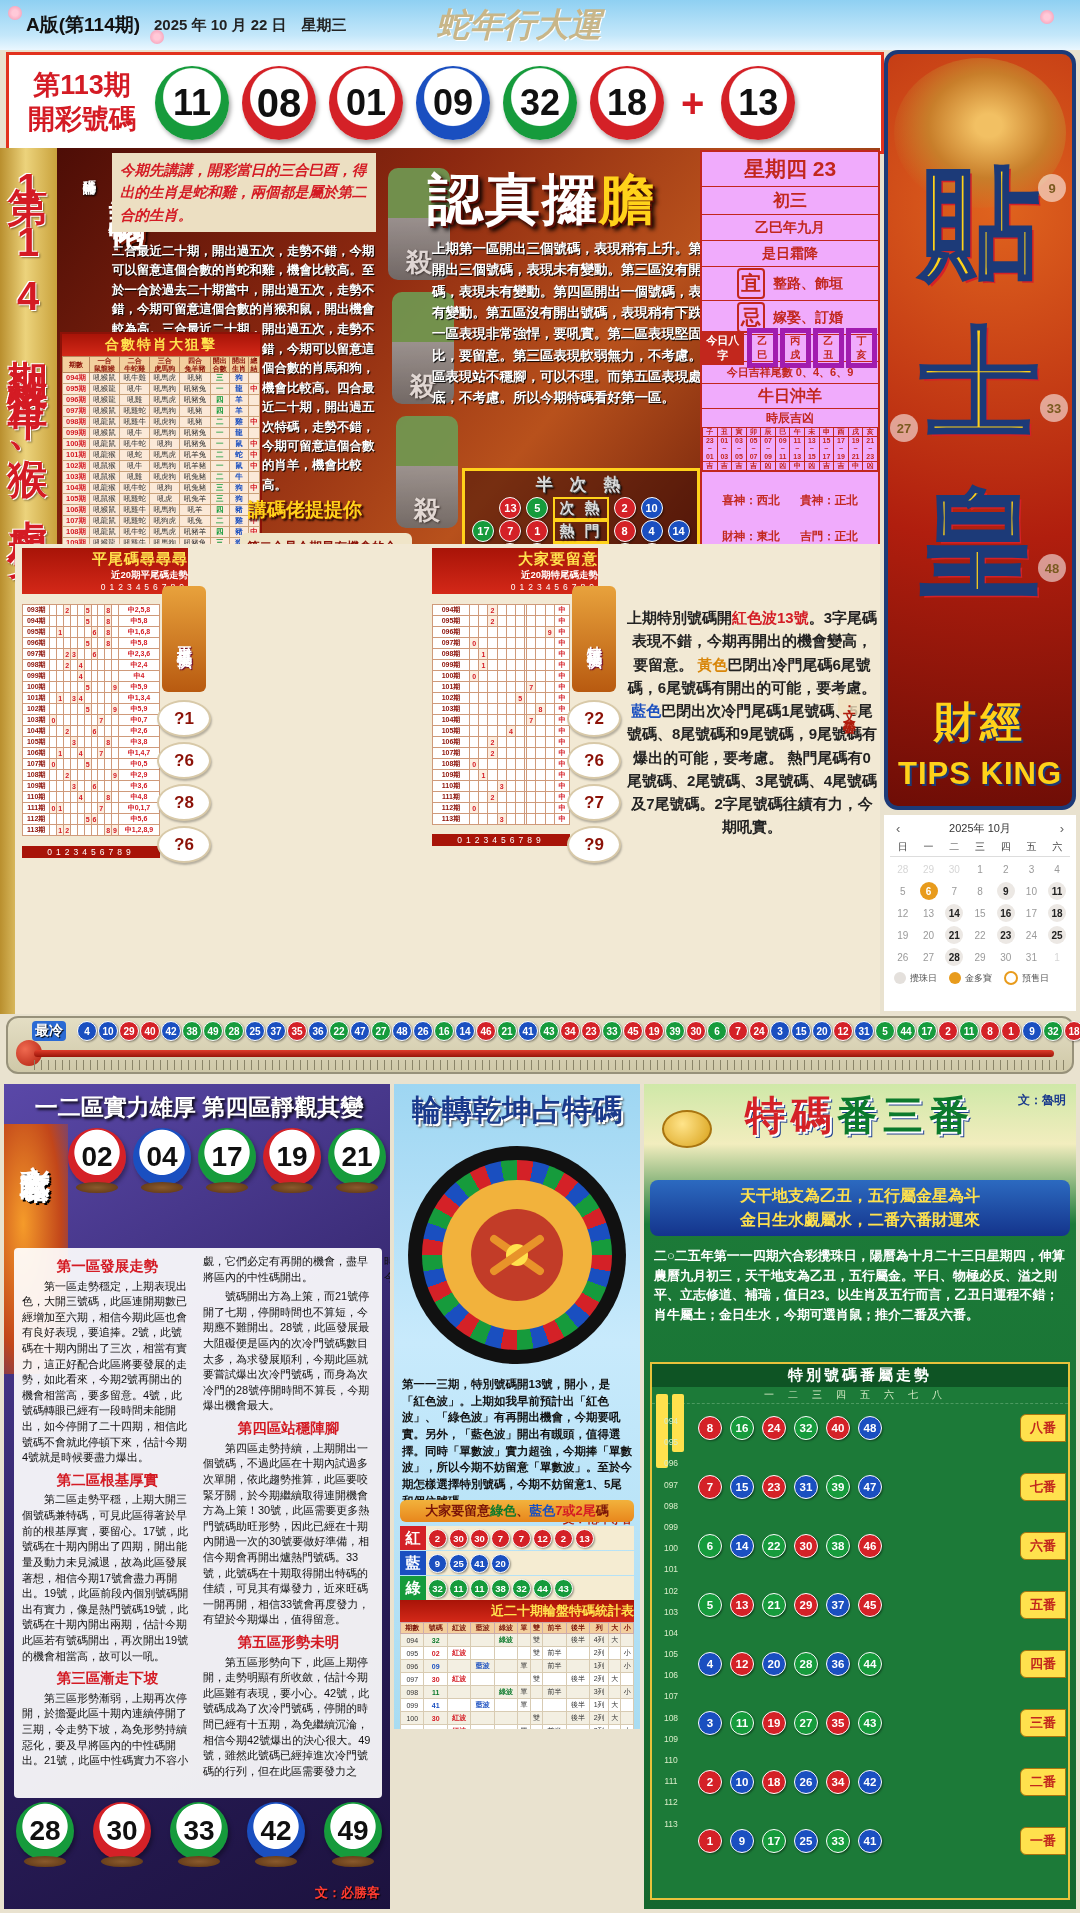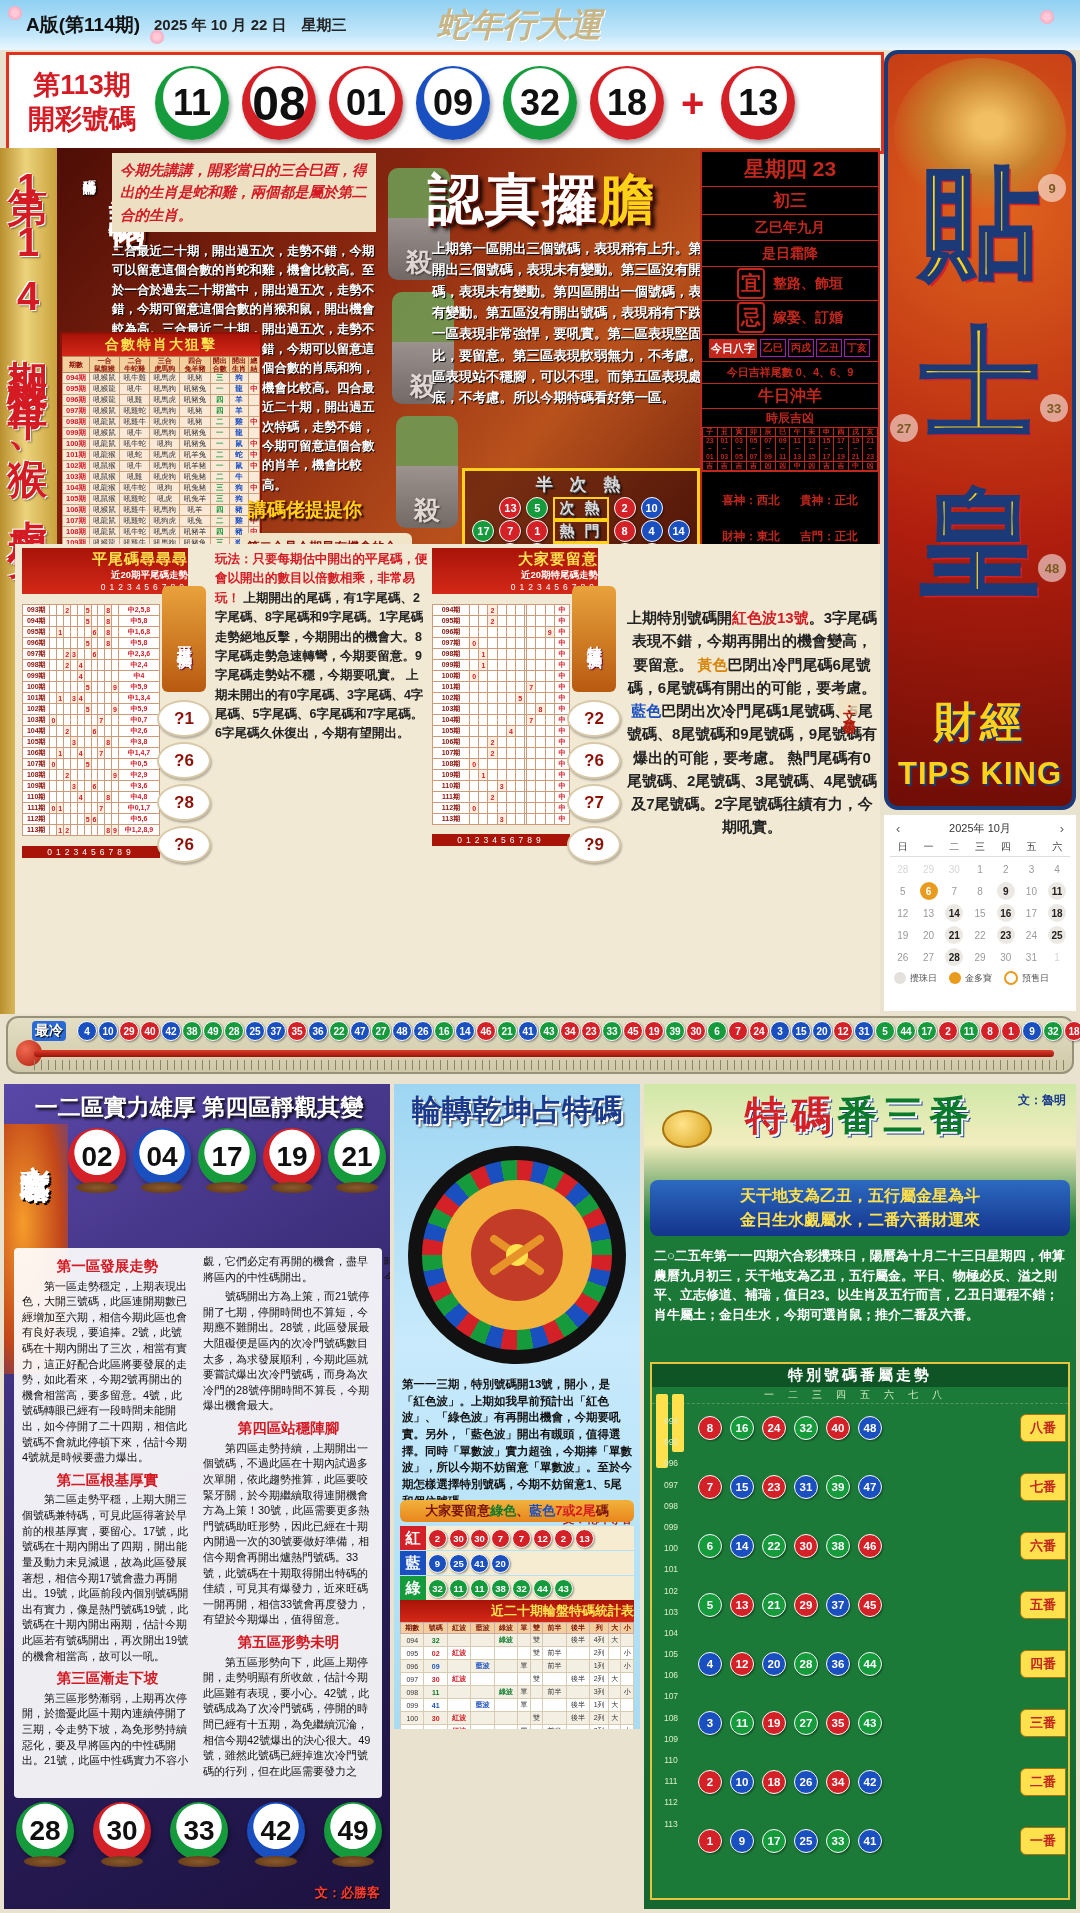--- a/index.html
+++ b/index.html
@@ -47,31 +47,31 @@
   .rz-title{left:428px;top:163px;width:312px;font-weight:bold;font-size:55px;letter-spacing:2px;color:#fff;text-shadow:2px 2px 0 #5a0c04,4px 4px 4px #000;white-space:nowrap;}
   .rz-title .y{color:#ffd21a;}
   .rz-body{left:432px;top:238px;width:300px;color:#fff;font-weight:bold;font-size:13.5px;line-height:1.58;text-shadow:1px 1px 1px #000;}
   
   .halfheat{left:462px;top:468px;width:238px;height:126px;border:3px solid #ffd21a;background:rgba(40,5,5,.45);box-sizing:border-box;padding:2px 4px;display:flex;flex-direction:column;justify-content:space-between;}
   .hh-label{color:#d9d9d9;font-weight:bold;text-align:center;text-shadow:1px 1px 0 #555,2px 2px 2px #000;font-size:17px;letter-spacing:6px;}
   .hh-row{display:flex;align-items:center;justify-content:center;gap:5px;}
   .hh-mid{color:#d9d9d9;font-weight:bold;font-size:15px;text-shadow:1px 1px 0 #555,2px 2px 2px #000;letter-spacing:3px;border:2px solid #ffd21a;padding:0 4px;}
   .sball{border-radius:50%;color:#fff;display:inline-flex;align-items:center;justify-content:center;font-weight:bold;border:1.5px solid #fff;box-sizing:border-box;box-shadow:1px 1px 2px rgba(0,0,0,.4);}
   
-  .almanac{left:700px;top:150px;width:180px;height:452px;background:#000000;border:2px solid #c2271d;box-sizing:border-box;color:#c2271d;display:flex;flex-direction:column;}
+  .almanac{left:700px;top:150px;width:180px;height:452px;background:#f0abfc;border:2px solid #c2271d;box-sizing:border-box;color:#c2271d;display:flex;flex-direction:column;}
   .al-row{border-bottom:1px solid #c2271d;text-align:center;font-weight:bold;display:flex;align-items:center;justify-content:center;}
   .al-w{font-size:21px;height:34px;}
   .al-l{font-size:17px;height:27px;}
   .al-y{font-size:14px;height:25px;}
   .al-t{font-size:14px;height:25px;}
   .al-yj{height:33px;font-size:14px;}
   .al-yj .tag{font-size:20px;border:2px solid #c2271d;border-radius:4px;padding:0 2px;margin-right:8px;}
   .al-bz{height:26px;font-size:10px;}
   .al-bz .bzl{background:#c2271d;color:#fff;padding:2px 2px;font-size:11px;margin-right:2px;}
-  .al-bz .bzc{border:1px solid #a21caf;padding:1px 2px;margin:0 1px;}
+  .al-bz .bzc{border:5px solid #a21caf;padding:1px 2px;margin:0 1px;}
   .al-lucky{height:21px;font-size:11px;}
   .al-clash{height:24px;font-size:16px;}
   .al-ht{height:18px;font-size:12px;border-bottom:none;}
   .hours{width:100%;border-collapse:collapse;}
   .hours td{border:1px solid #c2271d;text-align:center;font-size:7px;color:#c2271d;font-weight:bold;padding:0;line-height:1.15;}
   .gods{border-top:1px solid #c2271d;flex:1;display:flex;flex-direction:column;justify-content:space-evenly;font-size:11.5px;font-weight:bold;text-align:center;}
   .gods div{display:flex;justify-content:space-evenly;}
   .src-note{left:864px;top:545px;width:16px;height:150px;writing-mode:vertical-rl;text-orientation:upright;color:#fff;font-size:8.5px;background:rgba(160,20,10,.6);display:flex;align-items:center;}
   
   .poster{left:884px;top:50px;width:192px;height:760px;border:4px solid #1c3a78;border-radius:14px;box-sizing:border-box;background:radial-gradient(circle at 60% 20%,#e0641e,#b01e0e 55%,#6e0d06);overflow:hidden;}
@@ -194,21 +194,21 @@
   <span class="blossom abs" style="left:1040px;top:10px"></span>
 </header>
 
 <section class="abs result-bar">
   <div class="result-label">
     <div>第113期</div>
       <div>開彩號碼</div>
   </div>
   <div class="balls-row" id="result-balls">
       <span class="wball big" style="height: 74px; width: 74px; font-size: 36px; background: radial-gradient(circle at 50% 42%, rgb(255, 255, 255) 50%, rgb(22, 155, 60) 52%, rgb(22, 155, 60) 100%);">11</span>
-      <span class="wball big" style="height: 74px; width: 74px; font-size: 48px; background: radial-gradient(circle at 50% 42%, rgb(255, 255, 255) 50%, rgb(212, 33, 39) 52%, rgb(212, 33, 39) 100%);">08</span>
+      <span class="wball big" style="height: 74px; width: 74px; font-size: 40px; background: radial-gradient(circle at 50% 42%, rgb(255, 255, 255) 50%, rgb(212, 33, 39) 52%, rgb(212, 33, 39) 100%);">08</span>
       <span class="wball big" style="height: 74px; width: 74px; font-size: 36px; background: radial-gradient(circle at 50% 42%, rgb(255, 255, 255) 50%, rgb(212, 33, 39) 52%, rgb(212, 33, 39) 100%);">01</span>
       <span class="wball big" style="height: 74px; width: 74px; font-size: 36px; background: radial-gradient(circle at 50% 42%, rgb(255, 255, 255) 50%, rgb(26, 79, 192) 52%, rgb(26, 79, 192) 100%);">09</span>
       <span class="wball big" style="height: 74px; width: 74px; font-size: 36px; background: radial-gradient(circle at 50% 42%, rgb(255, 255, 255) 50%, rgb(22, 155, 60) 52%, rgb(22, 155, 60) 100%);">32</span>
       <span class="wball big" style="height: 74px; width: 74px; font-size: 36px; background: radial-gradient(circle at 50% 42%, rgb(255, 255, 255) 50%, rgb(212, 33, 39) 52%, rgb(212, 33, 39) 100%);">18</span>
       <span class="plus">+</span>
       <span class="wball big" style="height: 74px; width: 74px; font-size: 36px; background: radial-gradient(circle at 50% 42%, rgb(255, 255, 255) 50%, rgb(212, 33, 39) 52%, rgb(212, 33, 39) 100%);">13</span>
     </div>
 </section>
 
 <aside class="abs left-strip">
@@ -1026,25 +1026,20 @@
   <div class="vstrip" style="left:147px;top:42px">
       <span>平尾碼提供</span>
     </div>
   <div class="preds" style="left:141px;top:156px" id="ptail-preds">
       <div class="pred">?1</div>
       <div class="pred">?6</div>
       <div class="pred">?8</div>
       <div class="pred">?6</div>
     </div>
 
-  <div class="howto">
-    <span class="lead">玩法：只要每期估中開出的平尾碼，便會以開出的數目以倍數相乘，非常易玩！</span>
-    <span>上期開出的尾碼，有1字尾碼、2字尾碼、8字尾碼和9字尾碼。1字尾碼走勢絕地反擊，今期開出的機會大。8字尾碼走勢急速轉彎，今期要留意。9字尾碼走勢站不穩，今期要吼實。</span>
-    <span>上期未開出的有0字尾碼、3字尾碼、4字尾碼、5字尾碼、6字尾碼和7字尾碼。6字尾碼久休復出，今期有望開出。</span>
-  </div>
 
   <div class="tt-head" style="left:417px;top:4px">
     <div class="t1">大家要留意</div>
     <div class="t2">近20期特尾碼走勢</div>
     <div class="dg">0123456789</div>
   </div>
   <table class="tgrid" style="left:417px;top:60px" id="ttail-grid">
       <tbody>
         <tr>
           <td class="pl">094期</td>

